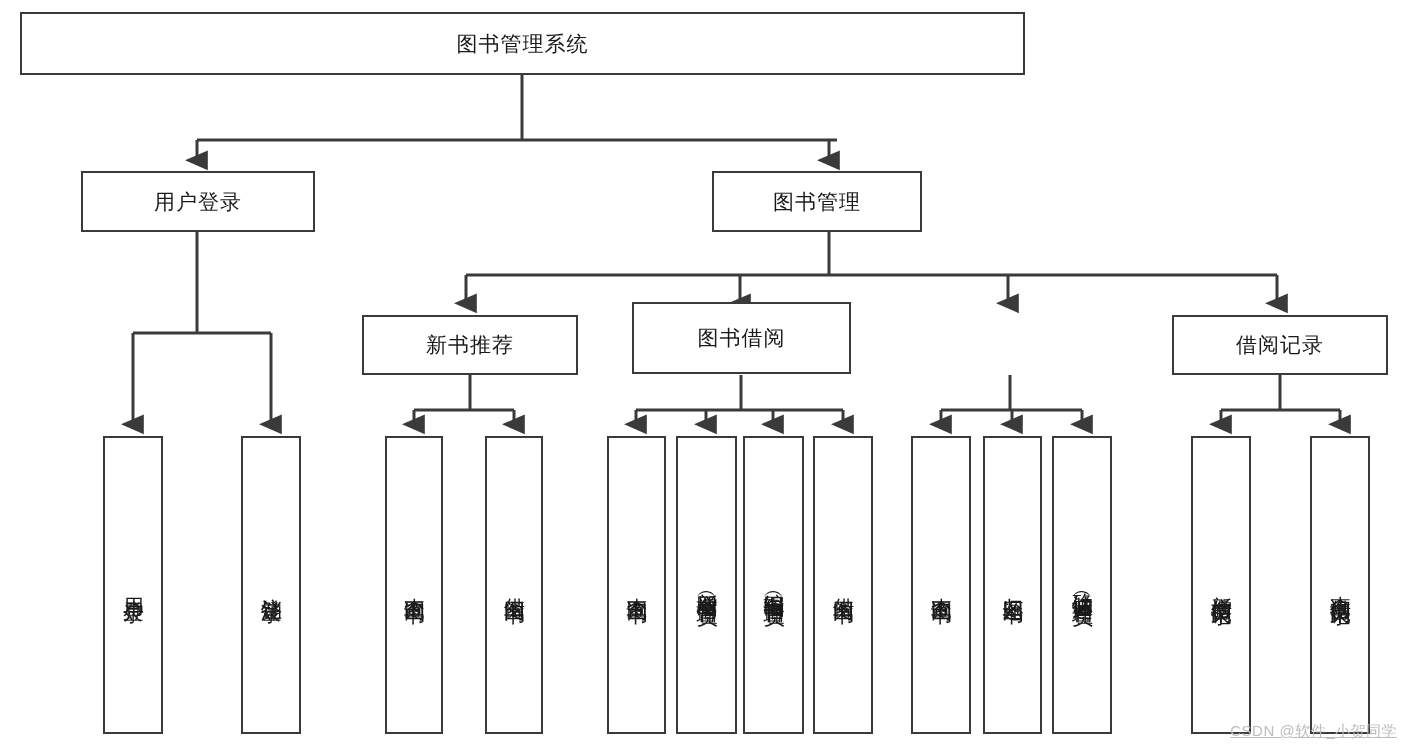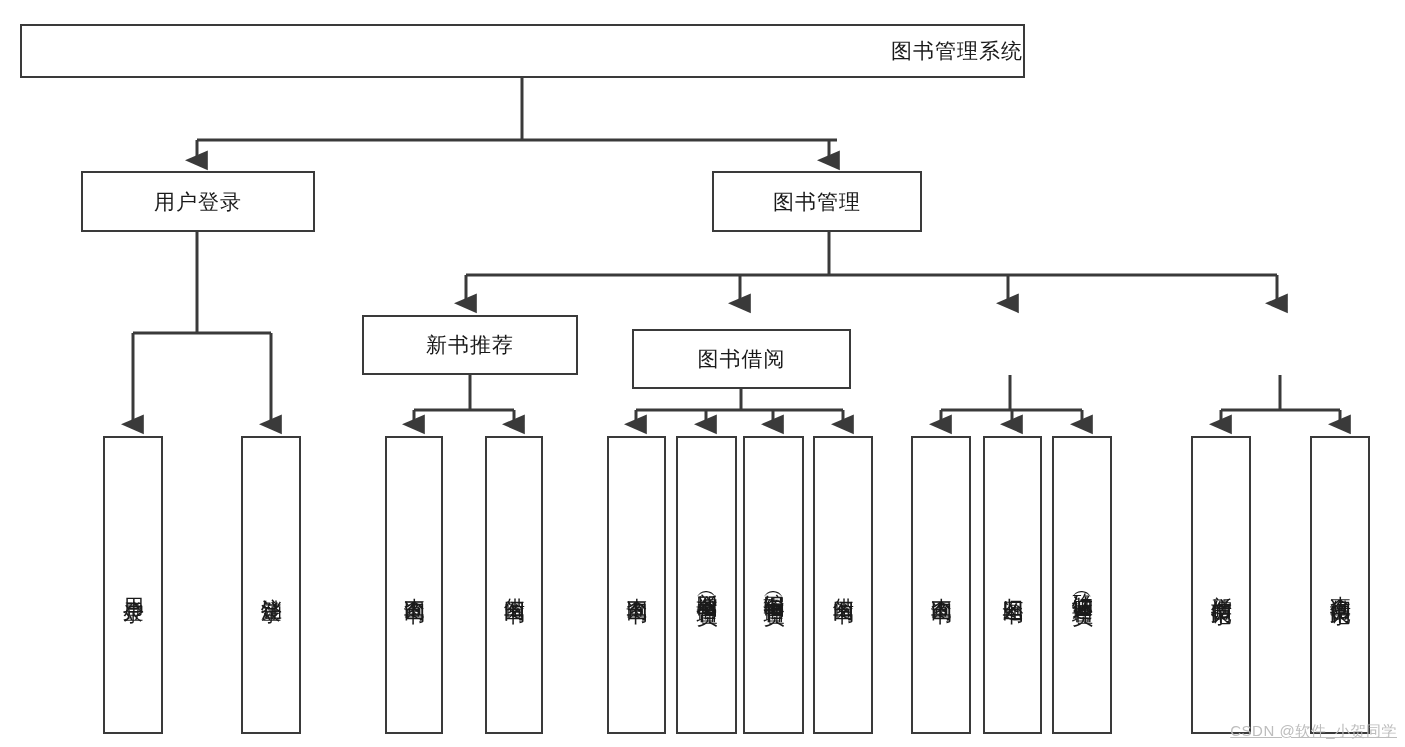--- a/index.html
+++ b/index.html
@@ -63,36 +63,39 @@
       <path d="M1012,410 L1012,424" marker-end="url(#arrow)"></path>
       <path d="M1082,410 L1082,424" marker-end="url(#arrow)"></path>
 
       <path d="M1280,375 L1280,410"></path>
       <path d="M1221,410 L1340,410"></path>
       <path d="M1221,410 L1221,424" marker-end="url(#arrow)"></path>
       <path d="M1340,410 L1340,424" marker-end="url(#arrow)"></path>
     </g>
   </svg>
 
-  <div class="node h" style="left:20px;top:24px;width:1005px;height:54px;justify-content:flex-end;">
+  <div class="node h" style="left:20px;top:12px;width:1005px;height:63px;">
     <span>图书管理系统</span>
   </div>
 
   <div class="node h" style="left:81px;top:171px;width:234px;height:61px;">
     <span>用户登录</span>
   </div>
   <div class="node h" style="left:712px;top:171px;width:210px;height:61px;">
     <span>图书管理</span>
   </div>
 
   <div class="node h" style="left:362px;top:315px;width:216px;height:60px;">
     <span>新书推荐</span>
   </div>
-  <div class="node h" style="left:632px;top:329px;width:219px;height:60px;align-items:center;">
+  <div class="node h" style="left:632px;top:302px;width:219px;height:72px;align-items:center;">
     <span>图书借阅</span>
+  </div>
+  <div class="node h" style="left:1172px;top:315px;width:216px;height:60px;">
+    <span>借阅记录</span>
   </div>
 
   <div class="node v" style="left:103px;top:436px;width:60px;height:298px;">
     <span>用户登录</span>
   </div>
   <div class="node v" style="left:241px;top:436px;width:60px;height:298px;">
     <span>注销登录</span>
   </div>
   <div class="node v" style="left:385px;top:436px;width:58px;height:298px;">
     <span>查询图书</span>

